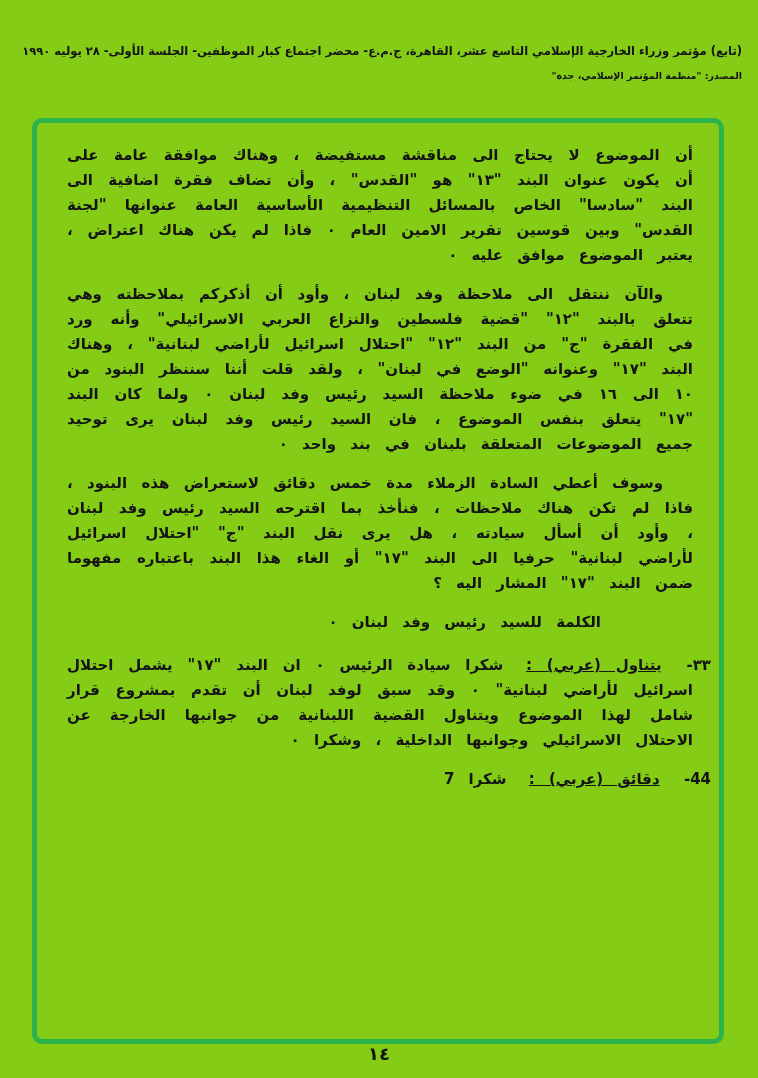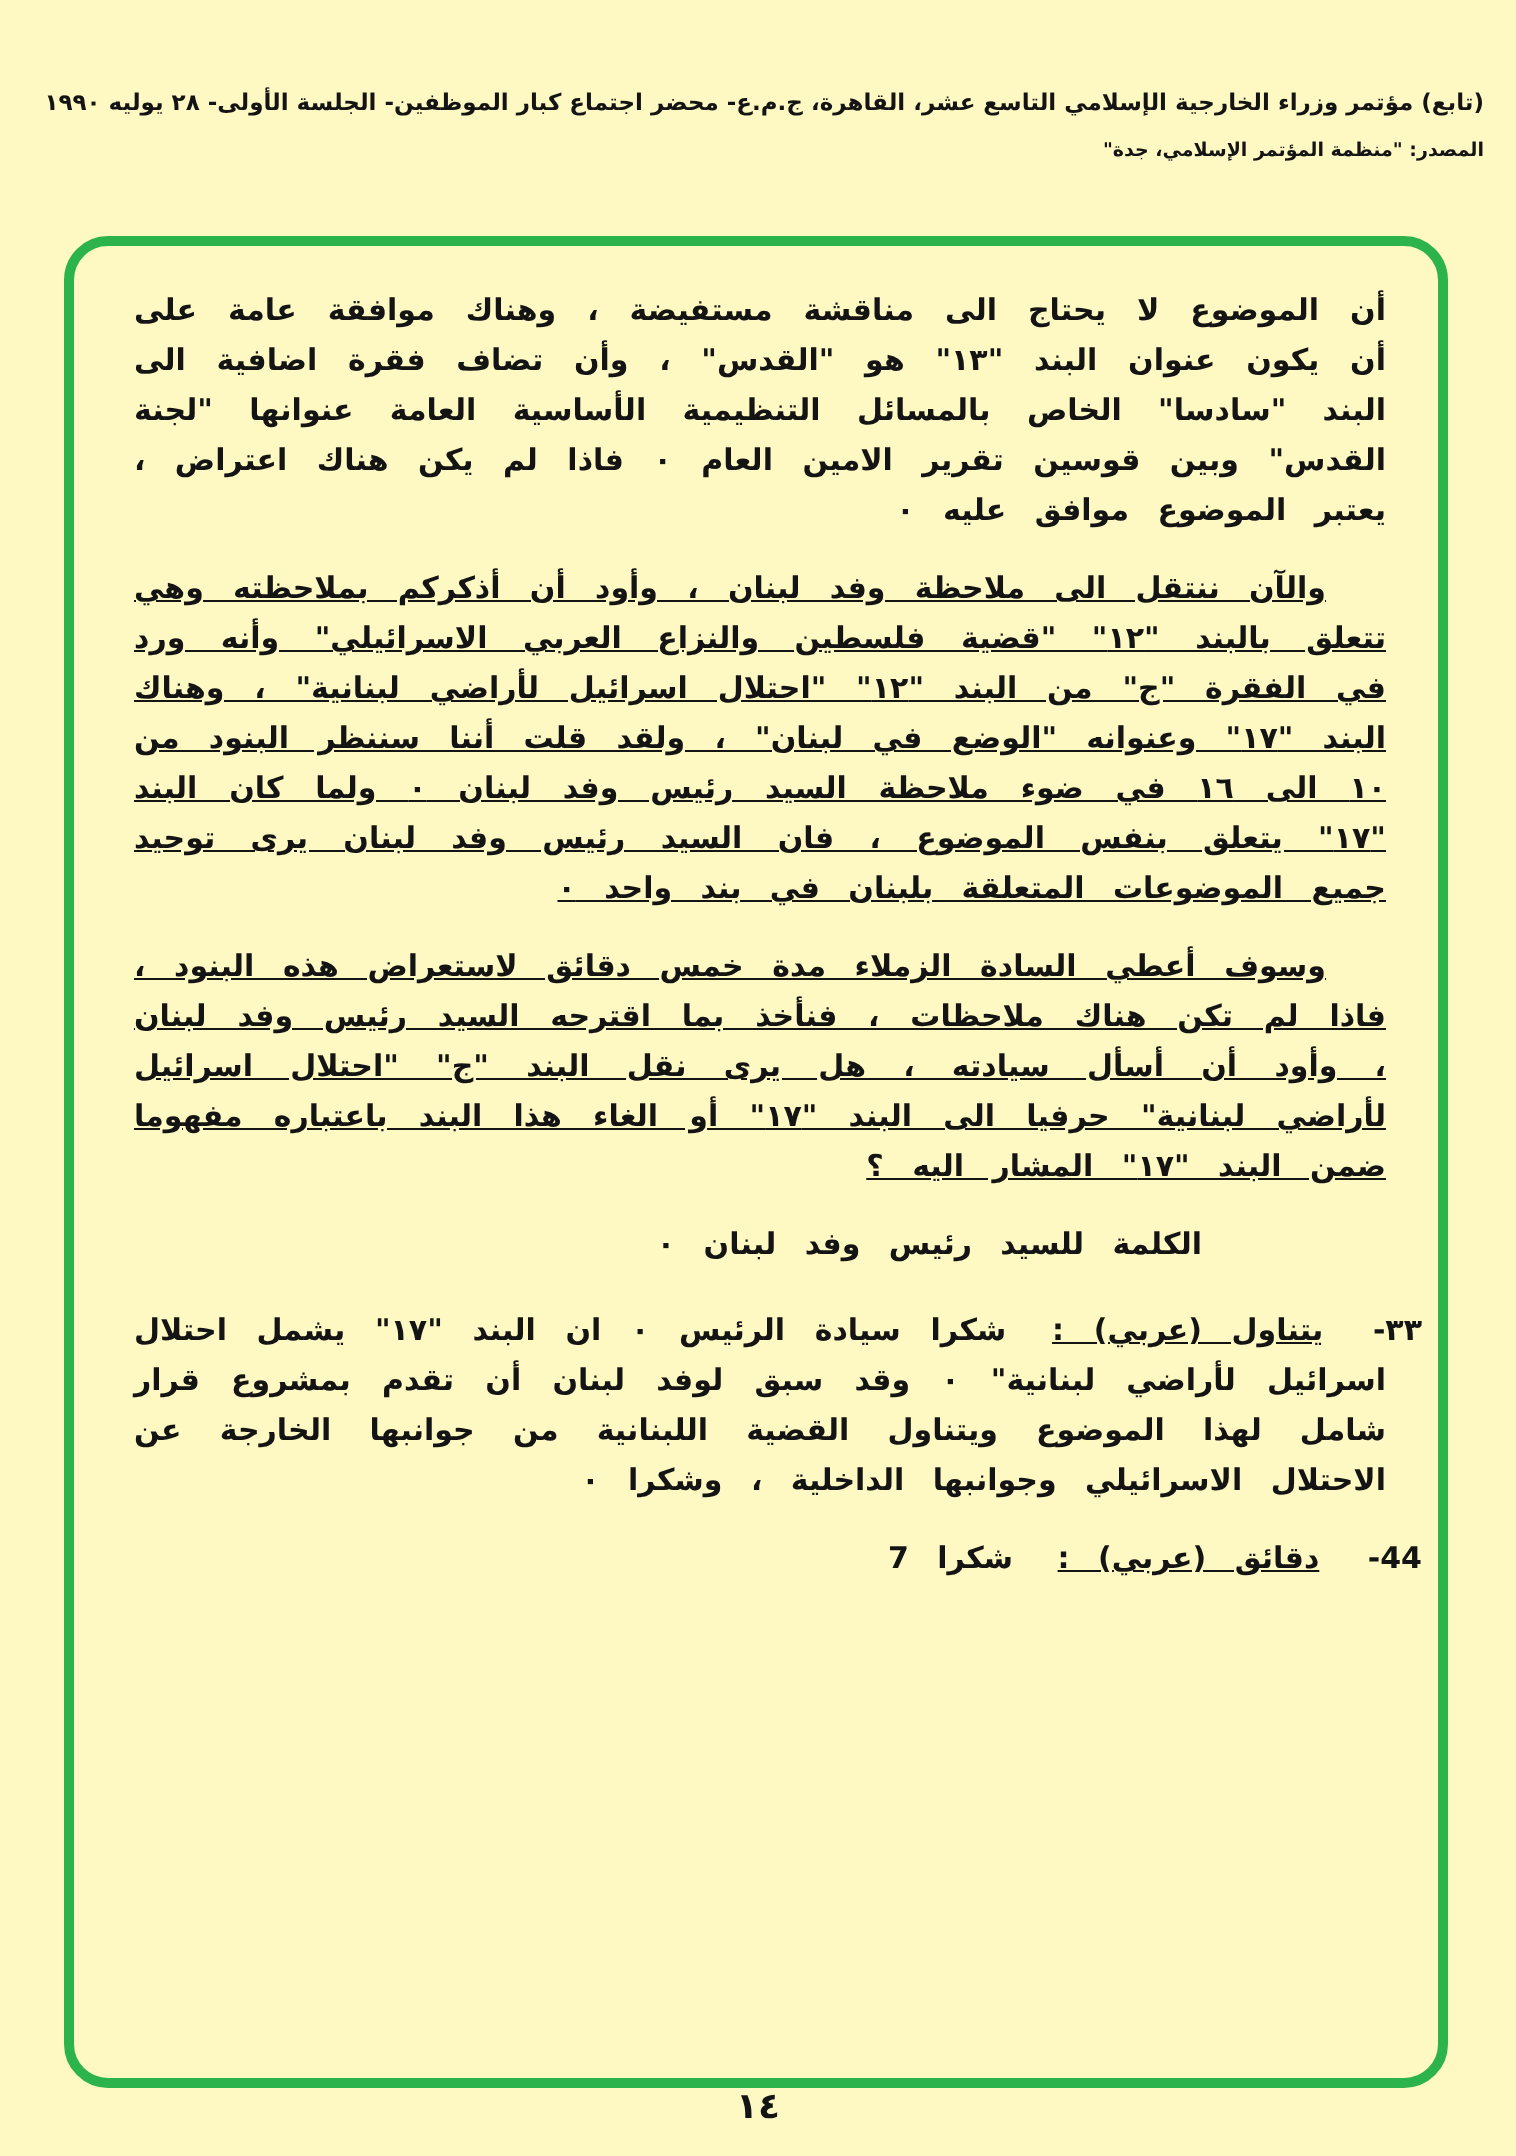--- a/index.html
+++ b/index.html
@@ -1,20 +1,20 @@
 <!DOCTYPE html>
 <html lang="ar" dir="rtl"><head>
 <meta charset="utf-8">
 <style>
   * { margin:0; padding:0; box-sizing:border-box; }
   html,body { background:#ffffff; }
   .page {
     position:relative;
     width:758px; height:1078px;
-    background:#fef9c3;
+    background:#84cc16;
     direction:rtl;
     font-family:"DejaVu Sans", sans-serif;
     color:#141414;
     overflow:hidden;
   }
   .header {
     position:absolute;
     top:44px; right:16px; left:16px;
     text-align:right;
   }
@@ -27,32 +27,32 @@
   .source-line {
     margin-top:12px;
     font-size:9.5px;
     font-weight:bold;
   }
   .frame {
     position:absolute;
     top:118px; right:34px;
     width:692px; height:926px;
     border:5px solid #2db34c;
-    border-radius:22px;
+    border-radius:10px;
     padding:20px 26px 12px 30px;
     overflow:hidden;
     font-size:15px;
     font-weight:bold;
     line-height:25px;
     letter-spacing:1px;
     word-spacing:9px;
     text-align:justify;
   }
   .para { margin-bottom:14px; text-align:justify; }
-  .para.indent { text-indent:30px;text-decoration:underline; }
+  .para.indent { text-indent:30px; }
   .item-para { text-indent:-18px; }
   .item-number { margin-left:10px;margin-top:36px; }
   .speaker { text-decoration:underline; margin-left:8px; }
   .call-line {
     margin:2px 0 18px 0;
     padding-right:92px;
     text-align:right;
   }
   .page-number {
     position:absolute;

